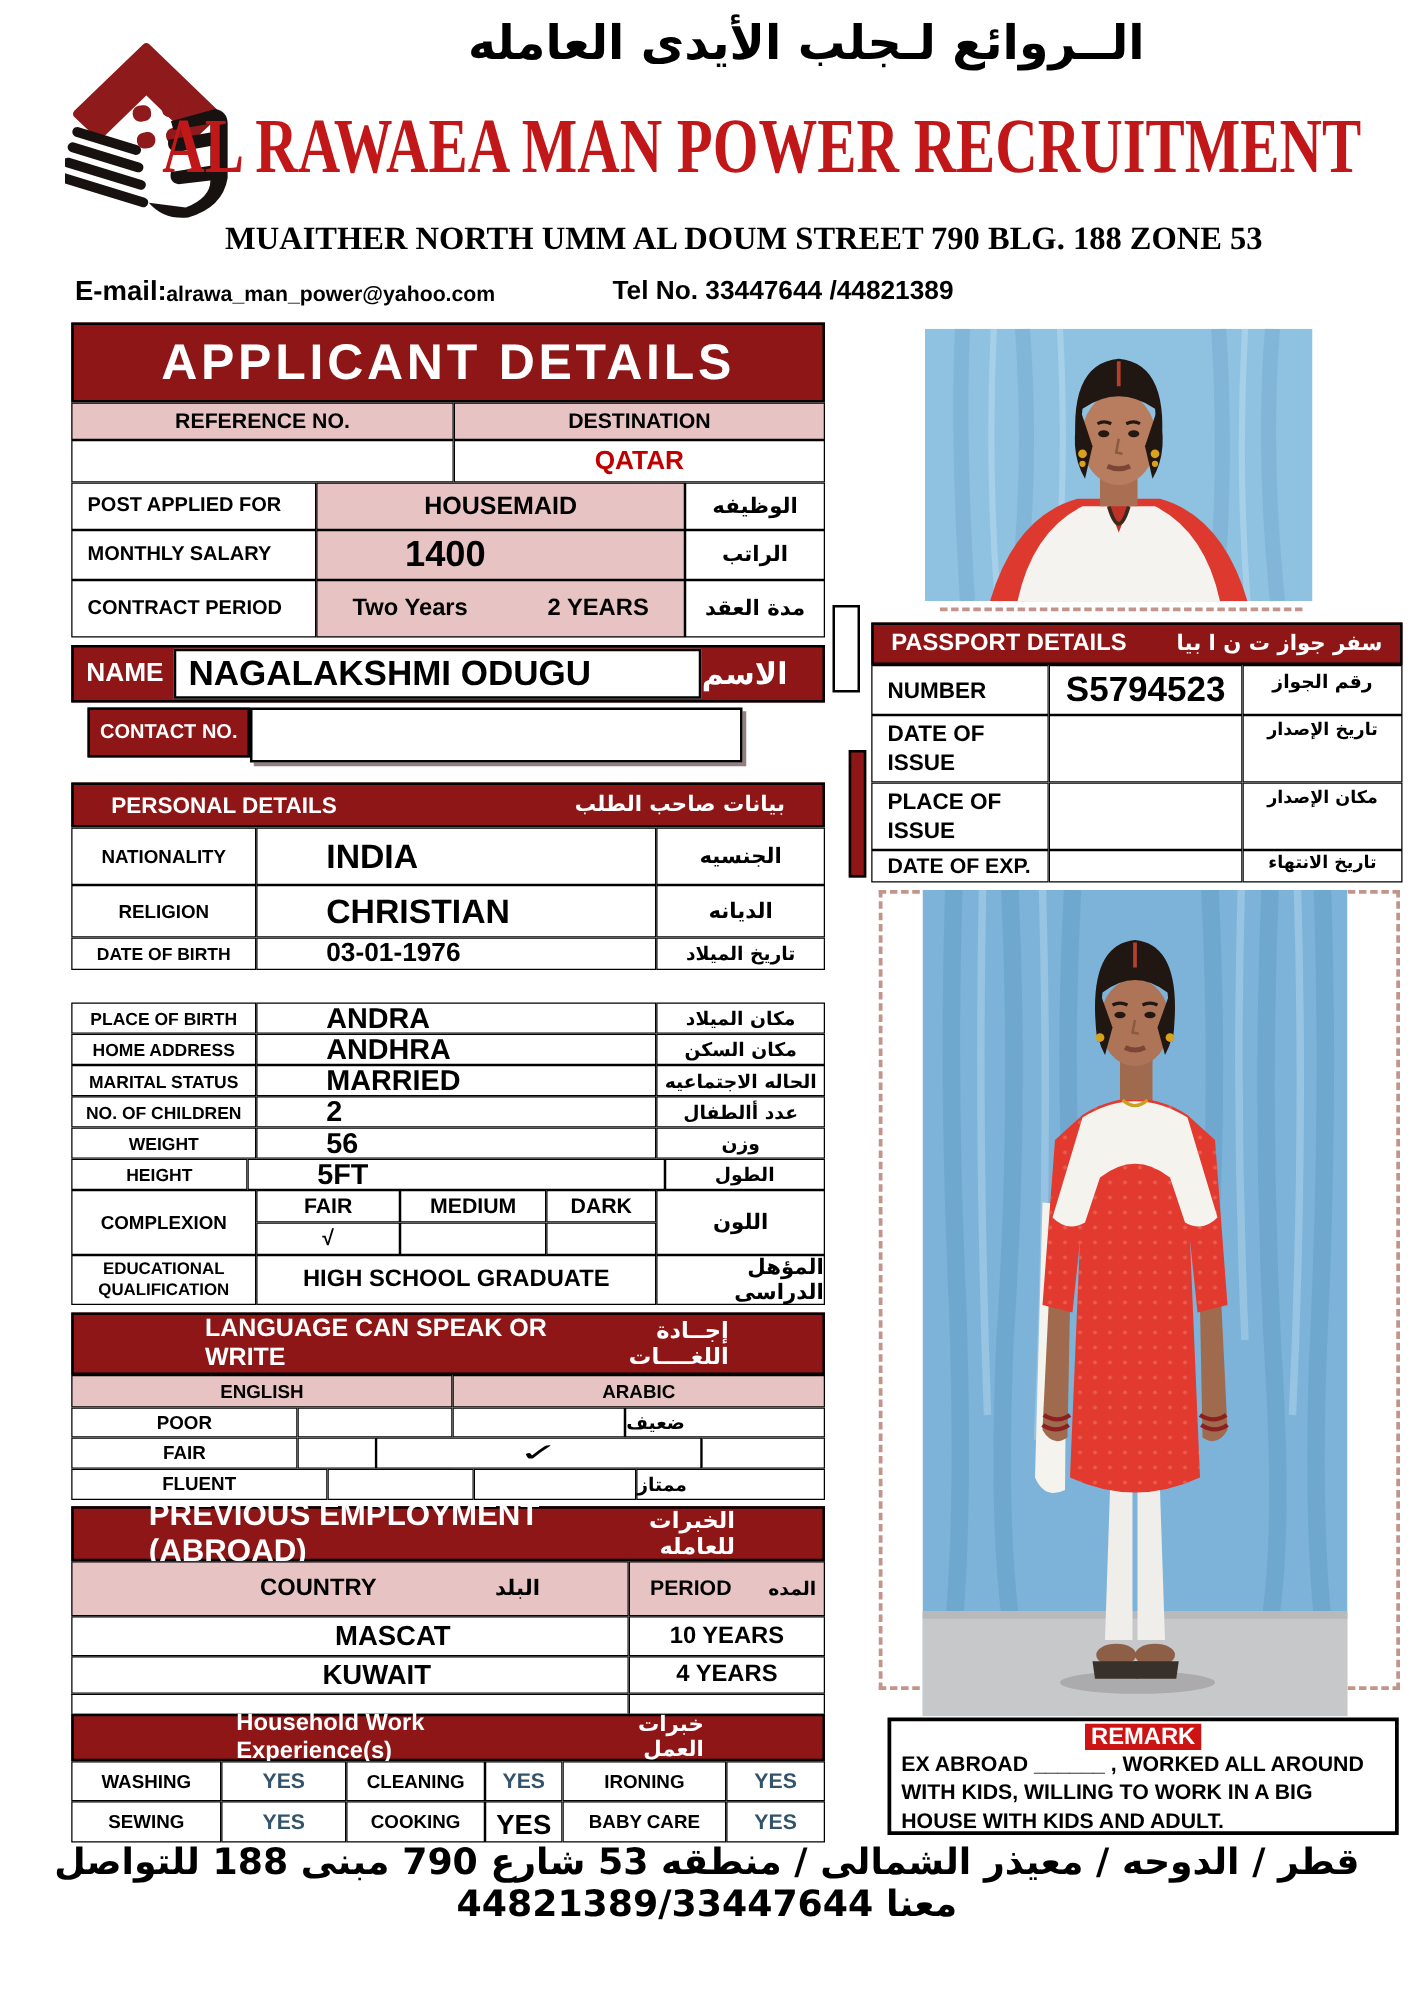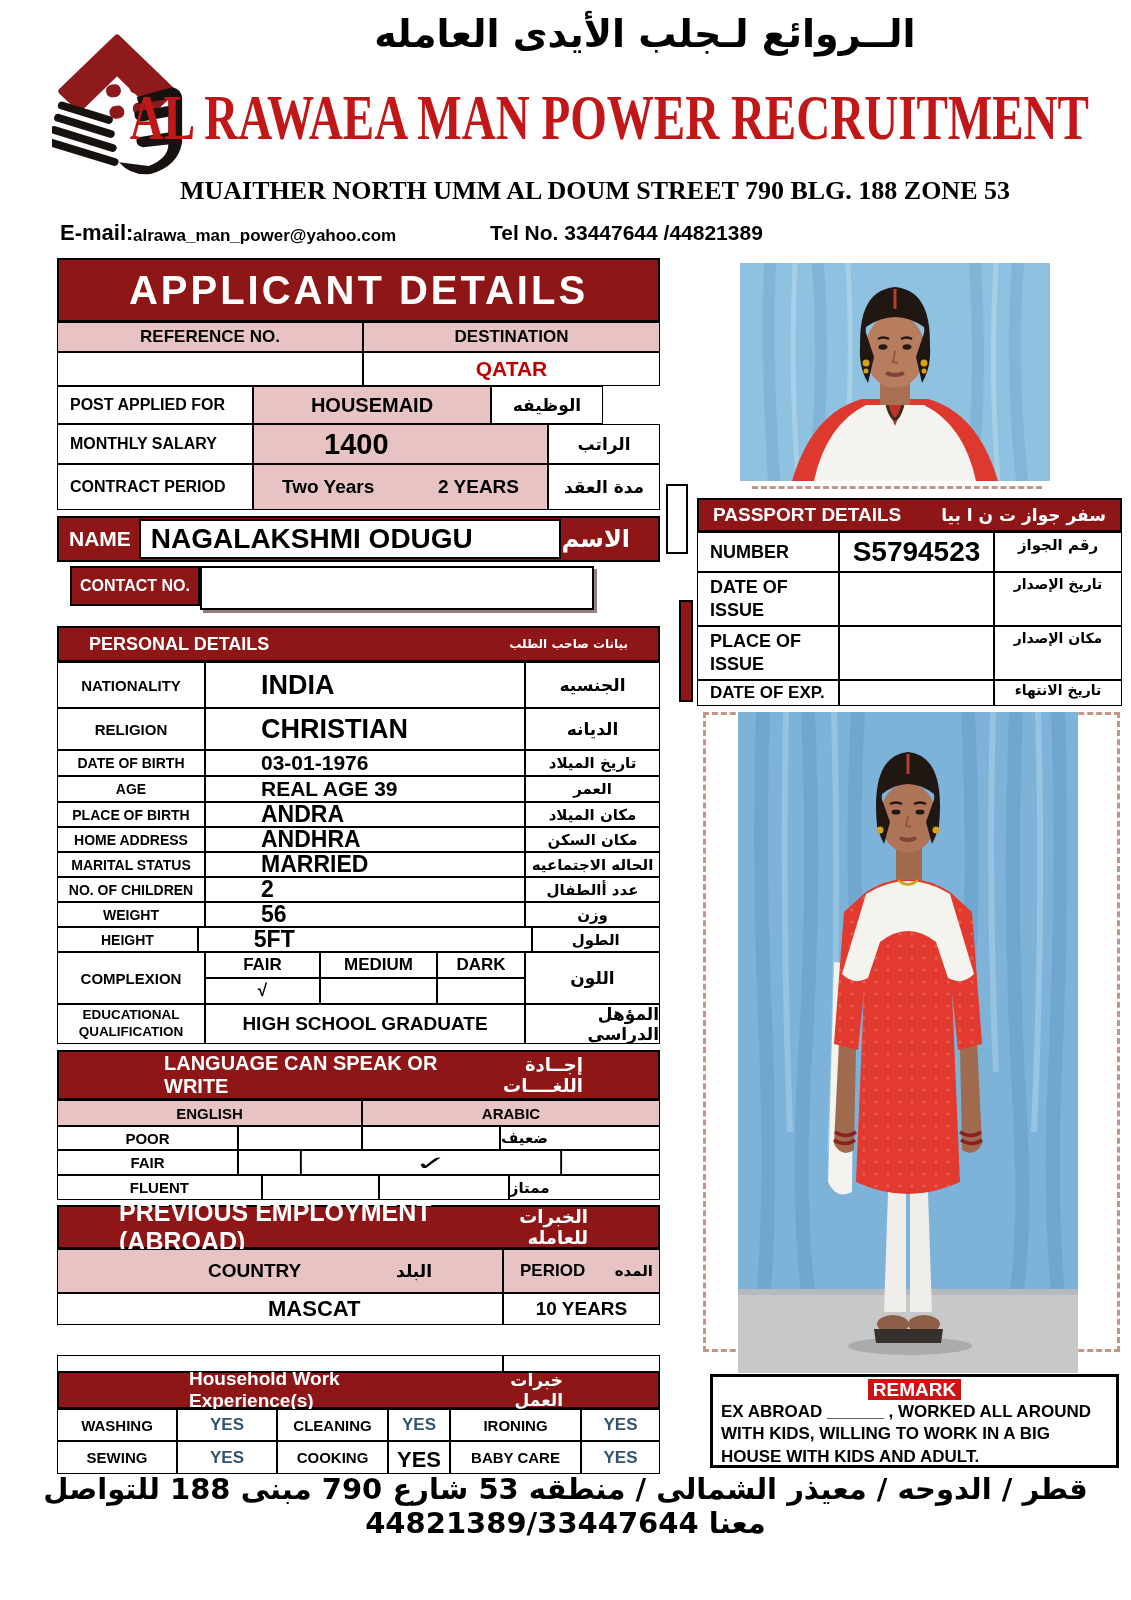--- a/index.html
+++ b/index.html
@@ -63,21 +63,21 @@
   <div class="abs row" style="left:57px;top:322px;width:603px;height:30px;">
     <div class="c pink" style="width:306px;font-size:17px;">REFERENCE NO.</div>
     <div class="c pink" style="width:297px;font-size:17px;">DESTINATION</div>
   </div>
   <div class="abs row" style="left:57px;top:352px;width:603px;height:34px;">
     <div class="c" style="width:306px;"></div>
     <div class="c" style="width:297px;font-size:21px;color:#c00000;">QATAR</div>
   </div>
   <div class="abs row" style="left:57px;top:386px;width:603px;height:38px;">
     <div class="c lblcell" style="width:196px;">POST APPLIED FOR</div>
-    <div class="c pink" style="width:238px;font-size:20px;">HOUSEMAID</div>
+    <div class="c pink" style="width:295px;font-size:20px;">HOUSEMAID</div>
     <div class="c arcell" style="width:112px;">الوظيفه</div>
   </div>
   <div class="abs row" style="left:57px;top:424px;width:603px;height:40px;">
     <div class="c lblcell" style="width:196px;">MONTHLY SALARY</div>
     <div class="c pink" style="width:295px;font-size:29px;justify-content:flex-start;padding-left:70px;">1400</div>
     <div class="c arcell" style="width:112px;">الراتب</div>
   </div>
   <div class="abs row" style="left:57px;top:464px;width:603px;height:46px;">
     <div class="c lblcell" style="width:196px;">CONTRACT PERIOD</div>
     <div class="c pink" style="width:295px;justify-content:space-between;padding:0 28px;">
@@ -95,42 +95,37 @@
   <div class="abs row" style="left:70px;top:566px;height:40px;">
     <div class="bar" style="width:130px;height:40px;justify-content:center;font-size:16px;border-width:2px;">CONTACT NO.</div>
     <div style="width:390px;height:40px;background:#fff;border:2px solid #000;box-shadow:3px 3px 0 rgba(60,20,20,0.55);"></div>
   </div>
 
   <div class="abs" style="left:666px;top:484px;width:22px;height:70px;background:#fff;border:2px solid #000;"></div>
   <div class="abs" style="left:679px;top:600px;width:14px;height:102px;background:#8e1617;border:2px solid #000;"></div>
 
   <div class="abs bar" style="left:57px;top:626px;width:603px;height:36px;justify-content:space-between;padding:0 30px;border-width:2.5px;">
     <span style="font-size:18px;">PERSONAL DETAILS</span>
-    <span class="ar" style="font-size:12px;">بيانات صاحب الطلب</span>
+    <span class="ar" style="font-size:17px;">بيانات صاحب الطلب</span>
   </div>
 
   <div class="abs row" style="left:57px;top:662px;width:603px;height:46px;">
     <div class="c lblcell" style="width:148px;font-size:15px;justify-content:center;padding-left:0;">NATIONALITY</div>
     <div class="c valcell" style="width:320px;font-size:27px;">INDIA</div>
     <div class="c arcell" style="width:135px;">الجنسيه</div>
   </div>
   <div class="abs row" style="left:57px;top:708px;width:603px;height:42px;">
     <div class="c lblcell" style="width:148px;font-size:15px;justify-content:center;padding-left:0;">RELIGION</div>
     <div class="c valcell" style="width:320px;font-size:27px;">CHRISTIAN</div>
     <div class="c arcell" style="width:135px;">الديانه</div>
   </div>
   <div class="abs row" style="left:57px;top:750px;width:603px;height:26px;">
     <div class="c lblcell" style="width:148px;font-size:14px;justify-content:center;padding-left:0;">DATE OF BIRTH</div>
     <div class="c valcell" style="width:320px;font-size:21px;">03-01-1976</div>
     <div class="c arcell" style="width:135px;font-size:15px;">تاريخ الميلاد</div>
-  </div>
-  <div class="abs row" style="left:57px;top:776px;width:603px;height:26px;">
-    <div class="c lblcell" style="width:148px;font-size:14px;justify-content:center;padding-left:0;">AGE</div>
-    <div class="c valcell" style="width:320px;font-size:21px;">REAL AGE 39</div>
-    <div class="c arcell" style="width:135px;font-size:15px;">العمر</div>
   </div>
   <div class="abs row" style="left:57px;top:802px;width:603px;height:25px;">
     <div class="c lblcell" style="width:148px;font-size:14px;justify-content:center;padding-left:0;">PLACE OF BIRTH</div>
     <div class="c valcell" style="width:320px;">ANDRA</div>
     <div class="c arcell" style="width:135px;font-size:15px;">مكان الميلاد</div>
   </div>
   <div class="abs row" style="left:57px;top:852px;width:603px;height:25px;">
     <div class="c lblcell" style="width:148px;font-size:14px;justify-content:center;padding-left:0;">MARITAL STATUS</div>
     <div class="c valcell" style="width:320px;">MARRIED</div>
     <div class="c arcell" style="width:135px;font-size:15px;">الحاله الاجتماعيه</div>
@@ -219,20 +214,24 @@
       <span class="ar" style="font-size:17px;">البلد</span>
     </div>
     <div class="c pink" style="width:157px;justify-content:space-between;padding:0 6px 0 16px;">
       <span style="font-size:17px;">PERIOD</span>
       <span class="ar" style="font-size:15px;">المده</span>
     </div>
   </div>
   <div class="abs row" style="left:57px;top:1293px;width:603px;height:32px;">
     <div class="c" style="width:446px;font-size:22px;justify-content:flex-start;padding-left:210px;">MASCAT</div>
     <div class="c" style="width:157px;font-size:19px;">10 YEARS</div>
+  </div>
+  <div class="abs row" style="left:57px;top:1325px;width:603px;height:30px;">
+    <div class="c" style="width:446px;font-size:22px;justify-content:flex-start;padding-left:200px;">KUWAIT</div>
+    <div class="c" style="width:157px;font-size:19px;">4 YEARS</div>
   </div>
   <div class="abs row" style="left:57px;top:1355px;width:603px;height:16px;">
     <div class="c" style="width:446px;border-bottom:none;"></div>
     <div class="c" style="width:157px;border-bottom:none;"></div>
   </div>
 
   <div class="abs bar" style="left:57px;top:1371px;width:603px;height:38px;justify-content:space-between;padding:0 95px 0 130px;border-width:2.5px;">
     <span style="font-size:19px;">Household Work Experience(s)</span>
     <span class="ar" style="font-size:17px;">خبرات العمل</span>
   </div>

